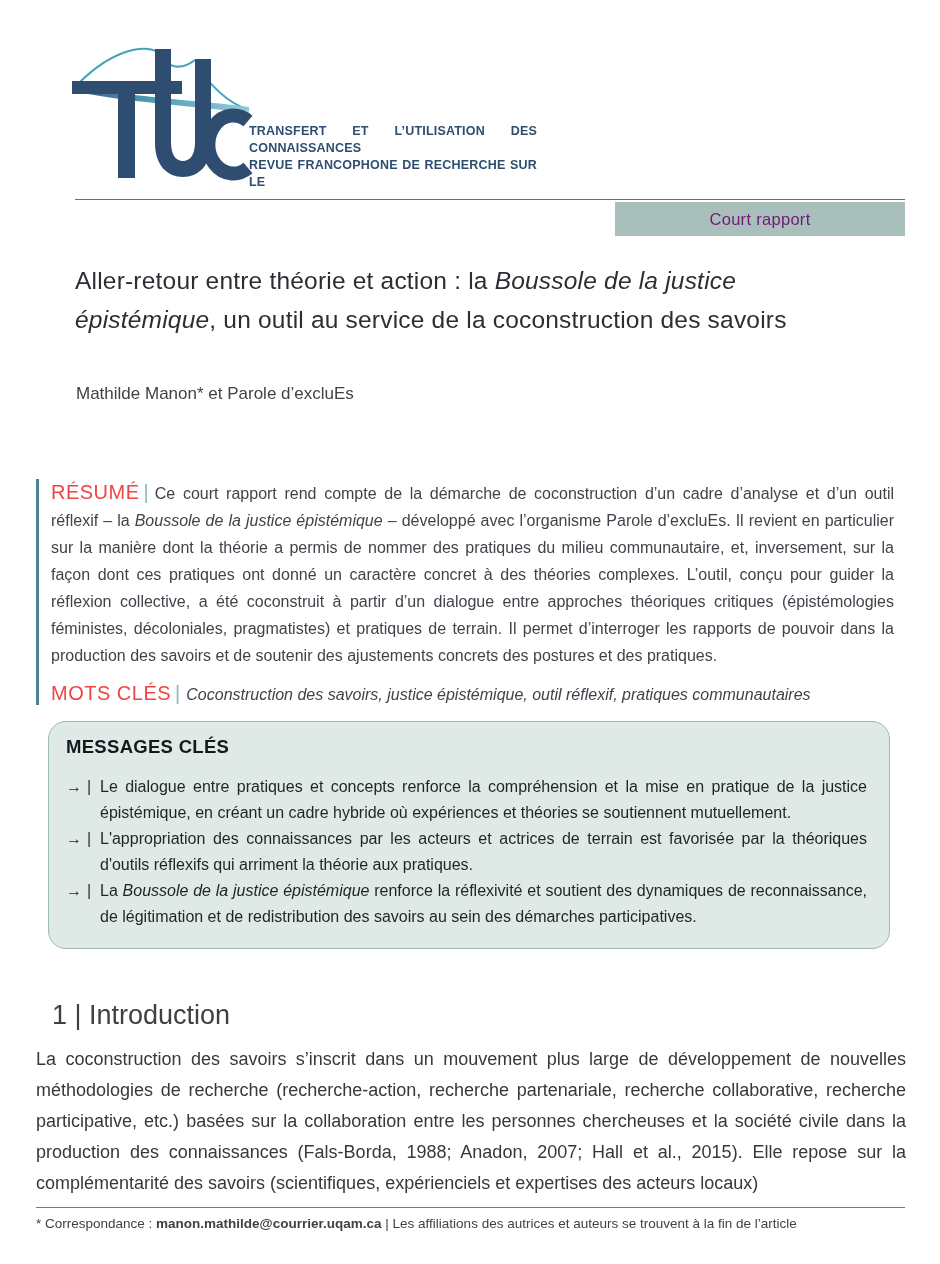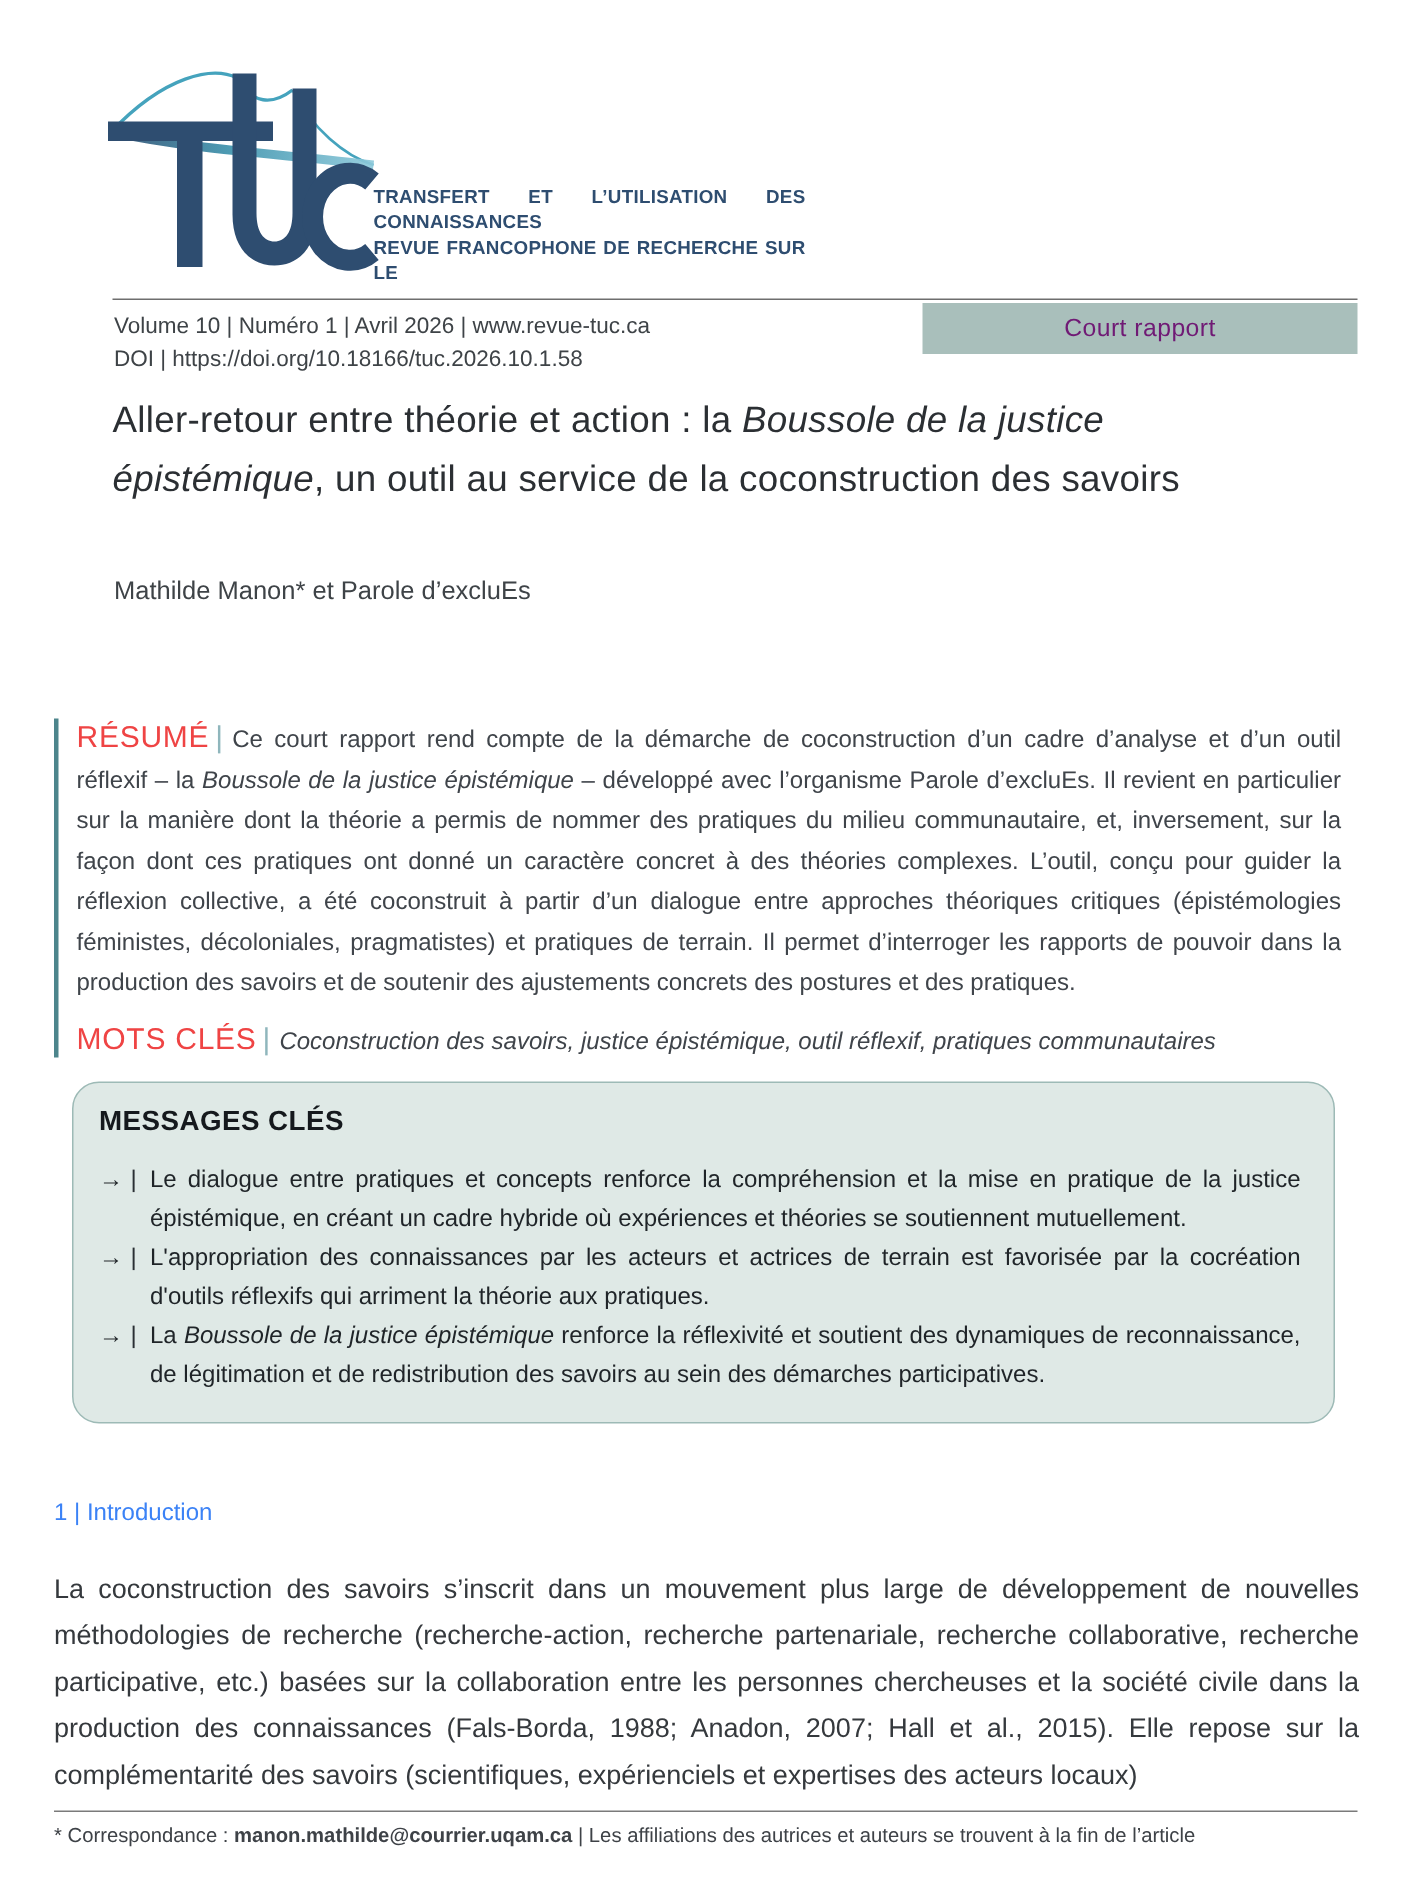--- a/index.html
+++ b/index.html
@@ -55,21 +55,21 @@
     padding: 14px 22px 18px 17px;
   }
   .km-title { font-size: 18.5px; font-weight: bold; color: #15191d; letter-spacing: 0.3px; margin-bottom: 16px; }
   .km-item { display: flex; font-size: 16px; line-height: 26px; color: #1f2428; }
   .km-marker { width: 21px; flex: 0 0 21px; font-weight: bold; }
   .km-divider { width: 13px; flex: 0 0 13px; font-weight: 300; color: #2a2f34; }
   .km-text { flex: 1; text-align: justify; }
   .km-text .it { font-style: italic; }
 
   
-  .intro-heading { position: absolute; left: 36px; top: 1000px; font-size: 16px; font-weight: normal; color: #3b82f6; }
+  .intro-heading { position: absolute; left: 52px; top: 1000px; font-size: 27px; font-weight: normal; color: #404040; }
   .intro-paragraph {
     position: absolute; left: 36px; top: 1044px; width: 870px;
     font-size: 18px; line-height: 31px; color: #35393d; text-align: justify;
   }
 
   
   .footer-rule { position: absolute; left: 36px; top: 1207px; width: 869px; height: 0; border-top: 1px solid #7a7a7a; }
   .footer-text { position: absolute; left: 36px; top: 1216px; font-size: 13.5px; color: #3e4247; }
   .footer-text .bold { font-weight: bold; }
 </style>
@@ -98,24 +98,20 @@
     <path d="M85,7 L101,7 L101,100 C101,113 106,119 113,119 C120,119 125,113 125,100 L125,17 L141,17 L141,101 C141,124 128,135 113,135 C98,135 85,124 85,101 Z" fill="#2e4d70"></path>
 
     <path d="M178,79 A25,29 0 1 0 178,126" fill="none" stroke="#2e4d70" stroke-width="14"></path>
   </svg>
   <div class="journal-name">
     <div class="jn-line">TRANSFERT ET L’UTILISATION DES CONNAISSANCES</div>
     <div class="jn-line">REVUE FRANCOPHONE DE RECHERCHE SUR LE</div>
   </div>
 
   <div class="header-rule"></div>
-  <div class="header-info">
-    <div>Volume 10 | Numéro 1 | Avril 2026 | www.revue-tuc.ca</div>
-    <div>DOI | https://doi.org/10.18166/tuc.2026.10.1.58</div>
-  </div>
   <div class="badge">
     <span>Court rapport</span>
   </div>
 
   <h1 class="title"><span>Aller-retour entre théorie et action : la </span><span class="it">Boussole de la justice épistémique</span><span>, un outil au service de la coconstruction des savoirs</span></h1>
   <div class="authors">Mathilde Manon* et Parole d’excluEs</div>
 
   <div class="abstract">
     <div class="abstract-body"><span class="section-label">RÉSUMÉ</span><span class="label-sep">|</span><span>Ce court rapport rend compte de la démarche de coconstruction d’un cadre d’analyse et d’un outil réflexif – la </span><span class="it">Boussole de la justice épistémique</span><span> – développé avec l’organisme Parole d’excluEs. Il revient en particulier sur la manière dont la théorie a permis de nommer des pratiques du milieu communautaire, et, inversement, sur la façon dont ces pratiques ont donné un caractère concret à des théories complexes. L’outil, conçu pour guider la réflexion collective, a été coconstruit à partir d’un dialogue entre approches théoriques critiques (épistémologies féministes, décoloniales, pragmatistes) et pratiques de terrain. Il permet d’interroger les rapports de pouvoir dans la production des savoirs et de soutenir des ajustements concrets des postures et des pratiques.</span></div>
     <div class="keywords-line"><span class="section-label">MOTS CLÉS</span><span class="label-sep">|</span><span class="keywords-text">Coconstruction des savoirs, justice épistémique, outil réflexif, pratiques communautaires</span></div>
@@ -126,21 +122,21 @@
 
     <div class="km-item">
       <span class="km-marker">→</span>
       <span class="km-divider">|</span>
       <span class="km-text"><span>Le dialogue entre pratiques et concepts renforce la compréhension et la mise en pratique de la justice épistémique, en créant un cadre hybride où expériences et théories se soutiennent mutuellement.</span><span class="it"></span><span></span></span>
     </div>
 
     <div class="km-item">
       <span class="km-marker">→</span>
       <span class="km-divider">|</span>
-      <span class="km-text"><span>L'appropriation des connaissances par les acteurs et actrices de terrain est favorisée par la cocréation d'outils réflexifs qui arriment la théorie aux pratiques.</span><span class="it"></span><span></span></span>
+      <span class="km-text"><span>L'appropriation des connaissances par les acteurs et actrices de terrain est favorisée par la théoriques d'outils réflexifs qui arriment la théorie aux pratiques.</span><span class="it"></span><span></span></span>
     </div>
 
     <div class="km-item">
       <span class="km-marker">→</span>
       <span class="km-divider">|</span>
       <span class="km-text"><span>La </span><span class="it">Boussole de la justice épistémique</span><span> renforce la réflexivité et soutient des dynamiques de reconnaissance, de légitimation et de redistribution des savoirs au sein des démarches participatives.</span></span>
     </div>
   </div>
 
   <h2 class="intro-heading">1 | Introduction</h2>

